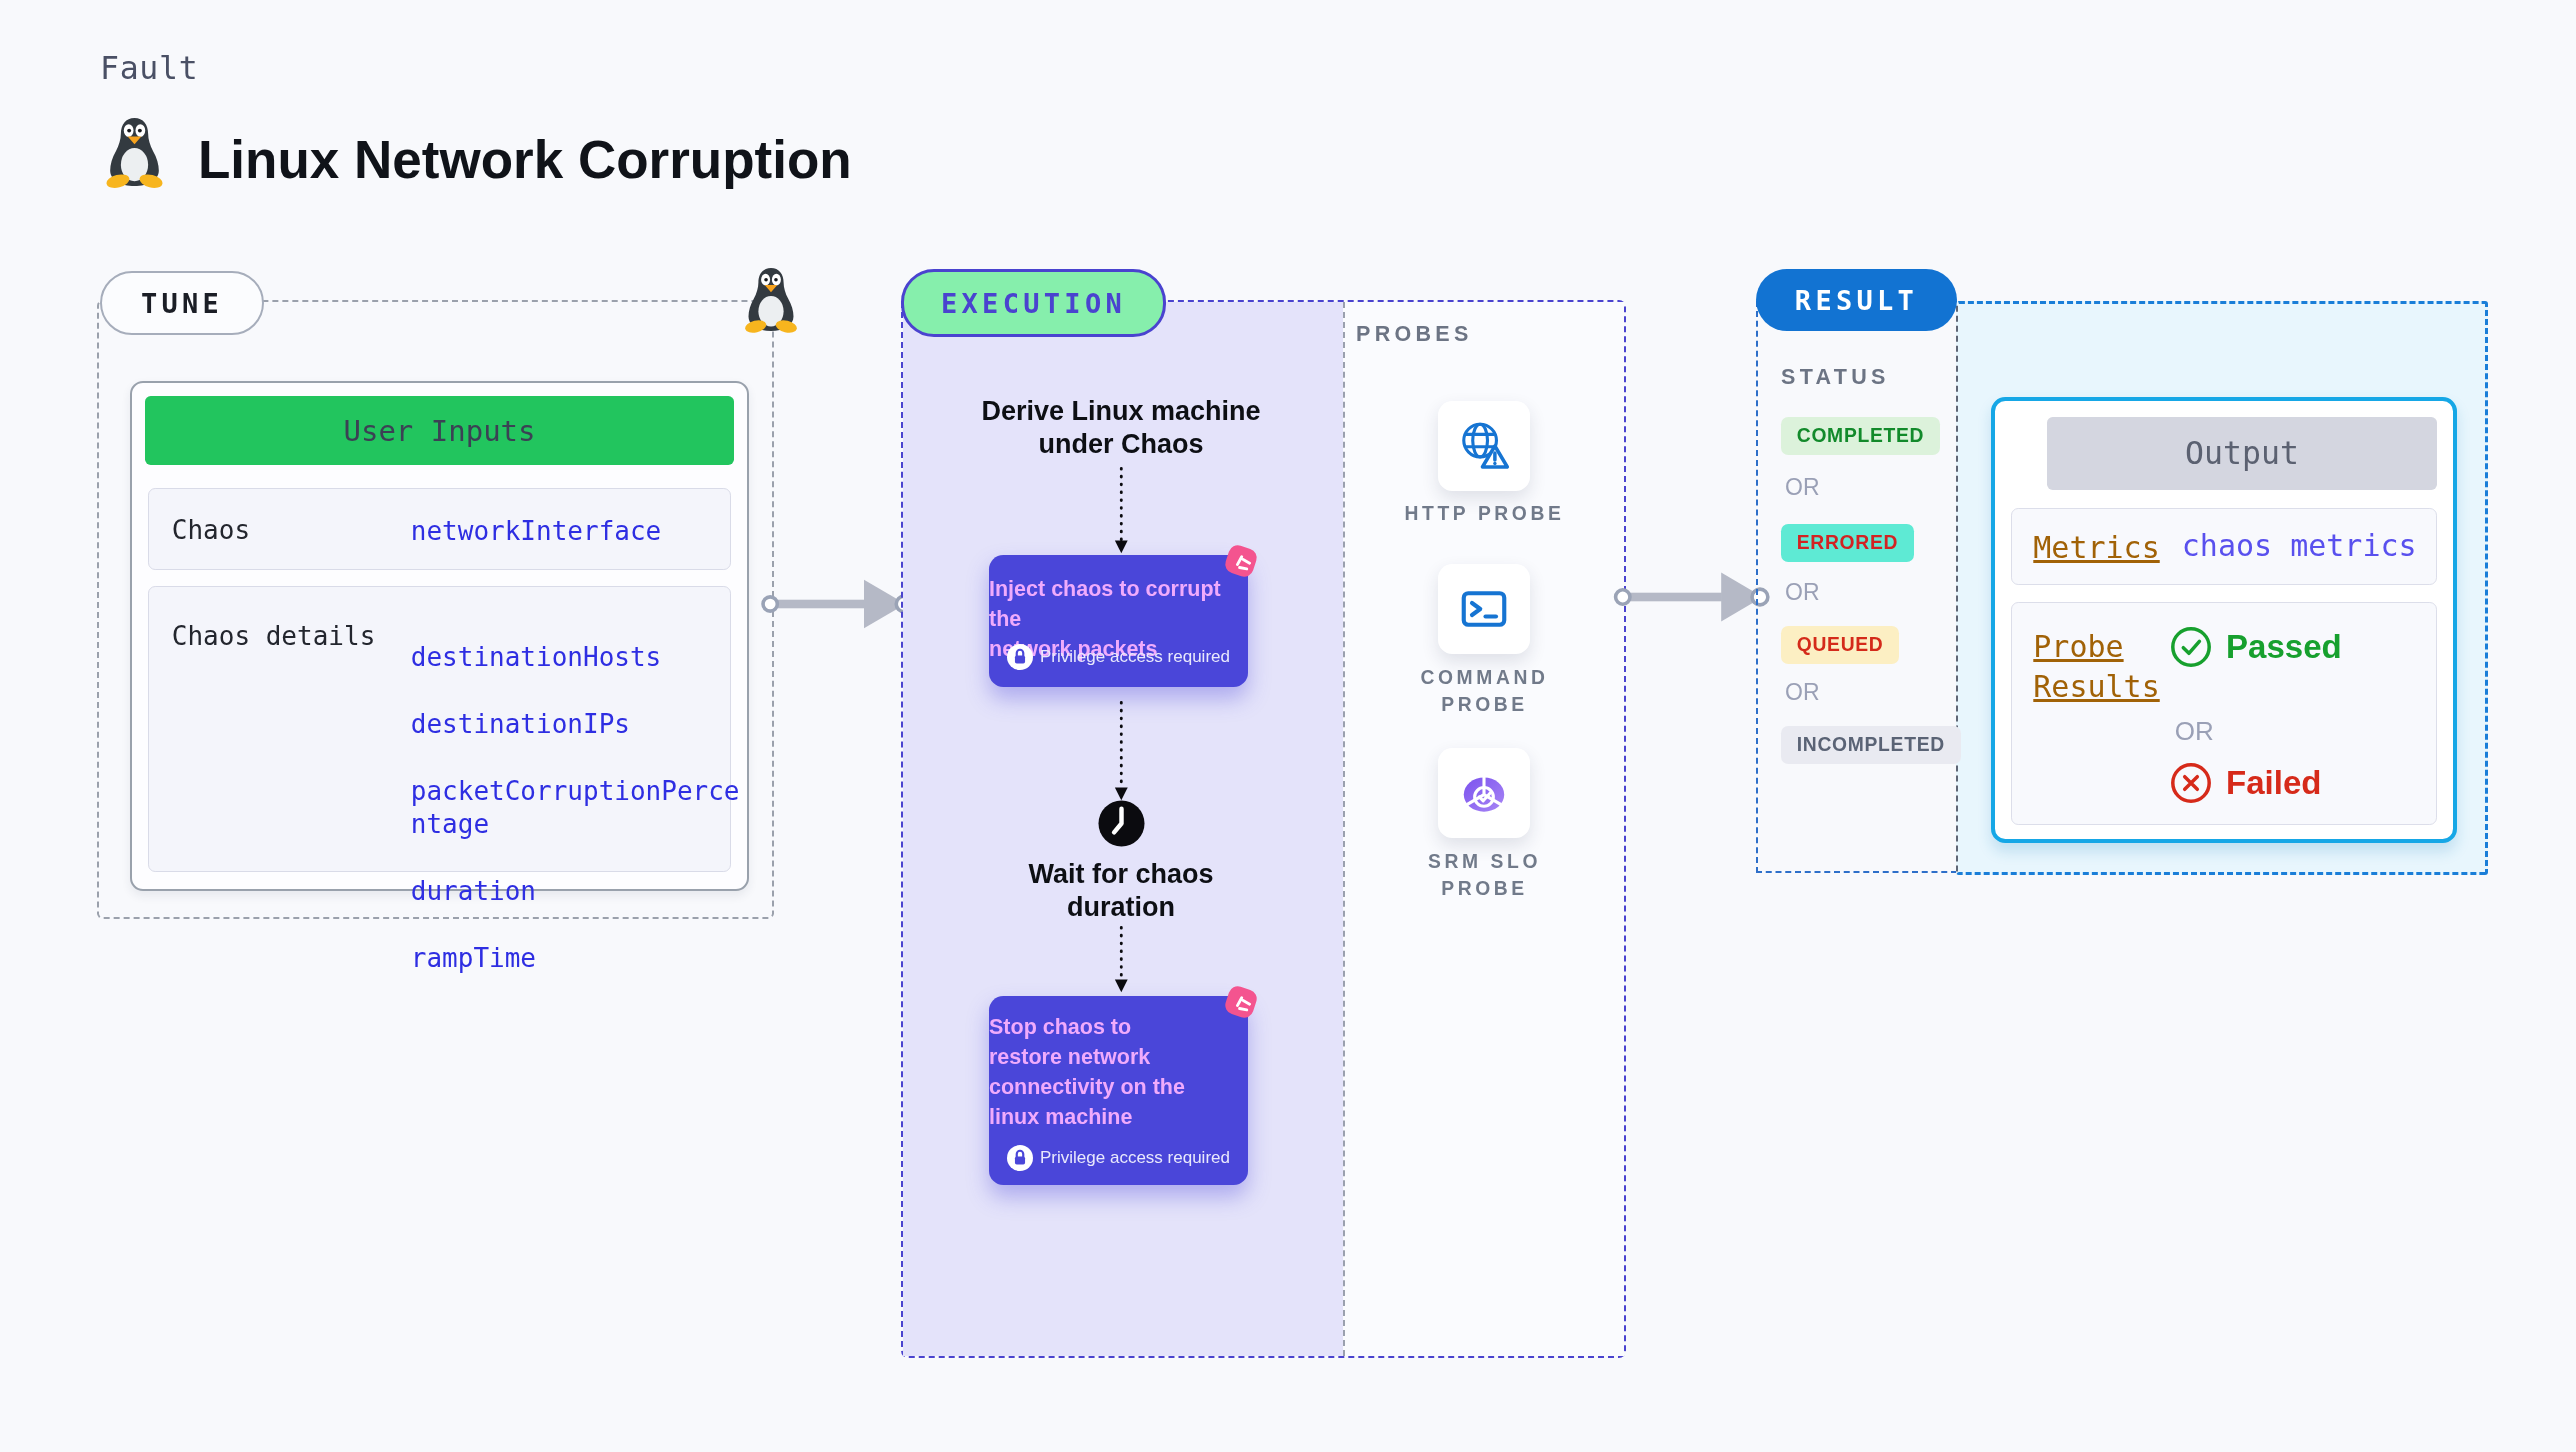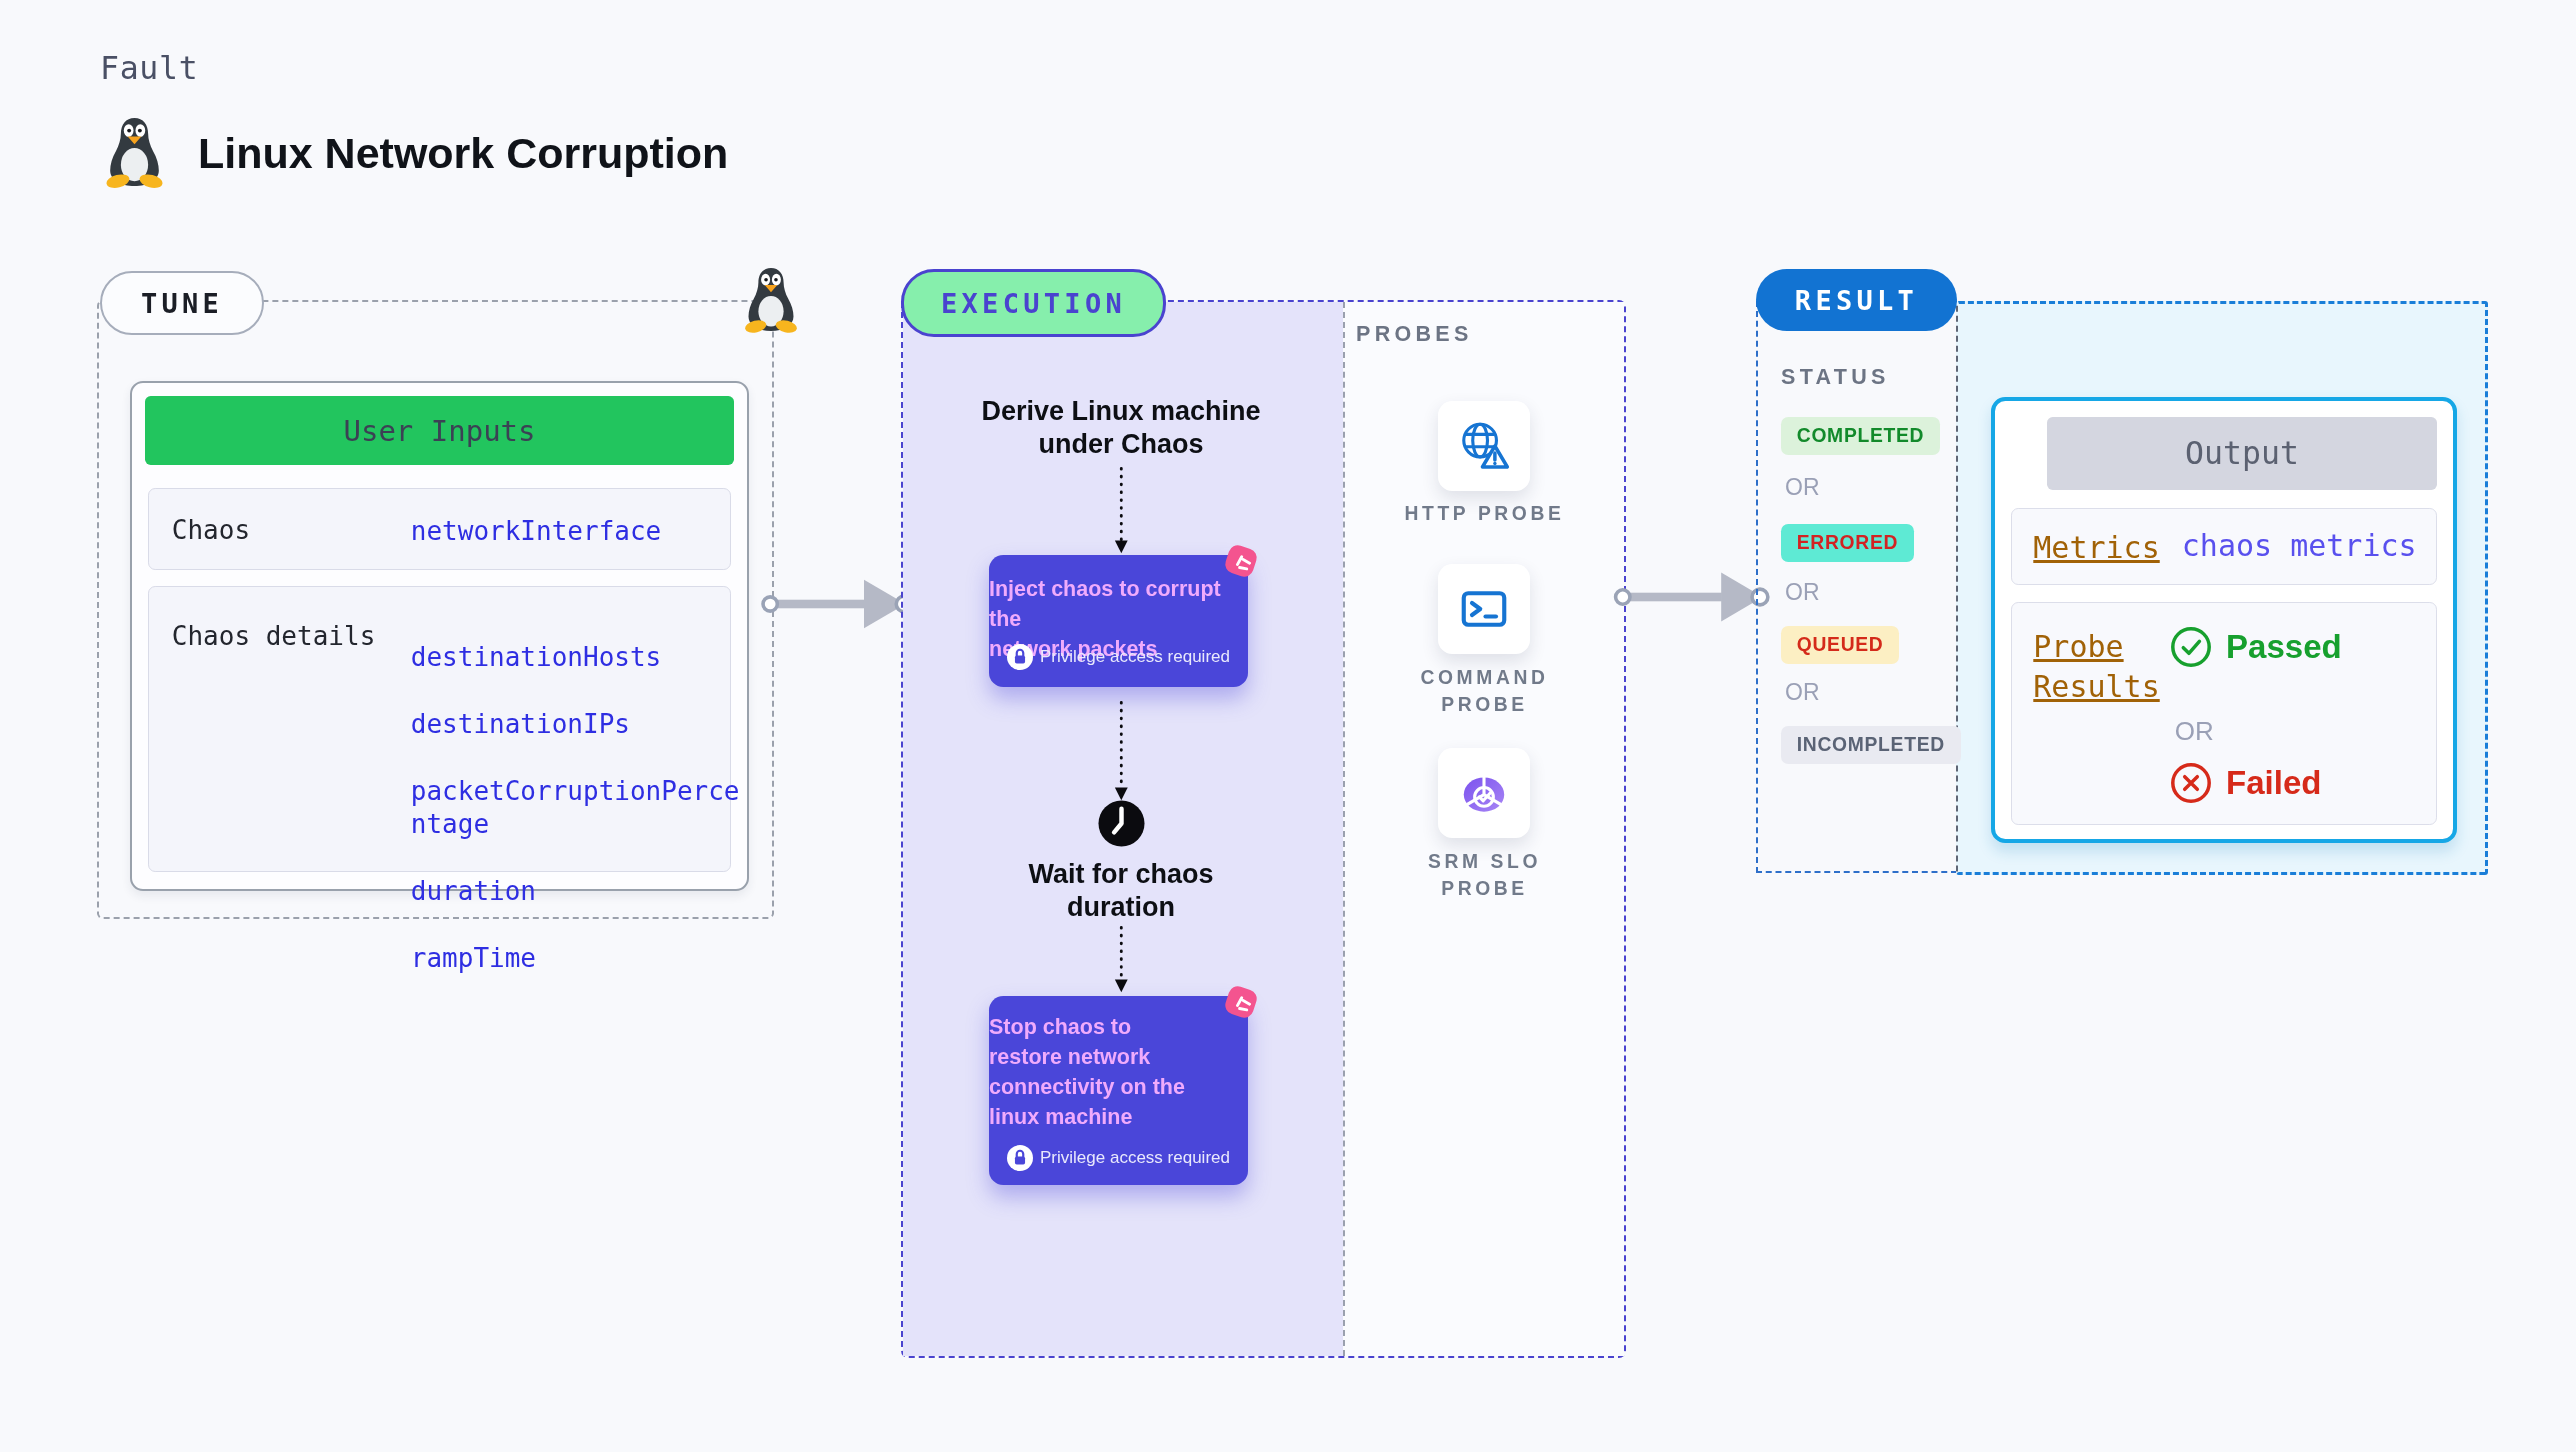--- a/index.html
+++ b/index.html
@@ -10,21 +10,21 @@
     position:relative;overflow:hidden;
     color:#15181d;
   }
   .abs{position:absolute;}
   .mono{font-family:"DejaVu Sans Mono", monospace;}
   .pre{white-space:pre-line;}
   .center{display:flex;align-items:center;justify-content:center;}
 
   
   .kicker{left:100px;top:50px;font-size:31.5px;color:#4a5065;letter-spacing:0.7px;}
-  .page-title{left:198px;top:129px;font-size:43px;font-weight:700;color:#101319;}
+  .page-title{left:198px;top:129px;font-size:53px;font-weight:700;color:#101319;}
 
   
   .tune-box{left:97px;top:300px;width:673px;height:615px;border:2.9px dashed #9ba1ac;border-radius:5.7px;}
   .exec-box{left:901px;top:300px;width:721px;height:1054px;border:2.9px dashed #4a43cf;border-radius:7.2px;}
   .exec-flow-bg{left:0;top:0;bottom:0;width:440px;background:#e4e3fa;}
   .exec-probes-bg{left:440px;top:0;bottom:0;right:0;background:#fafbfe;}
   .exec-sep{left:440px;top:0;bottom:0;width:0;border-left:2.1px dashed #9aa0ae;}
   .status-box{left:1756px;top:301px;width:199px;height:568px;border:2.9px dashed #2e6fc9;border-right:none;}
   .cyan-box{left:1956px;top:301px;width:527px;height:568px;background:#e8f6fd;
             border:3.6px dashed #1a7ed8;border-left:2.1px dashed #5f6675;border-radius:2.9px;}

